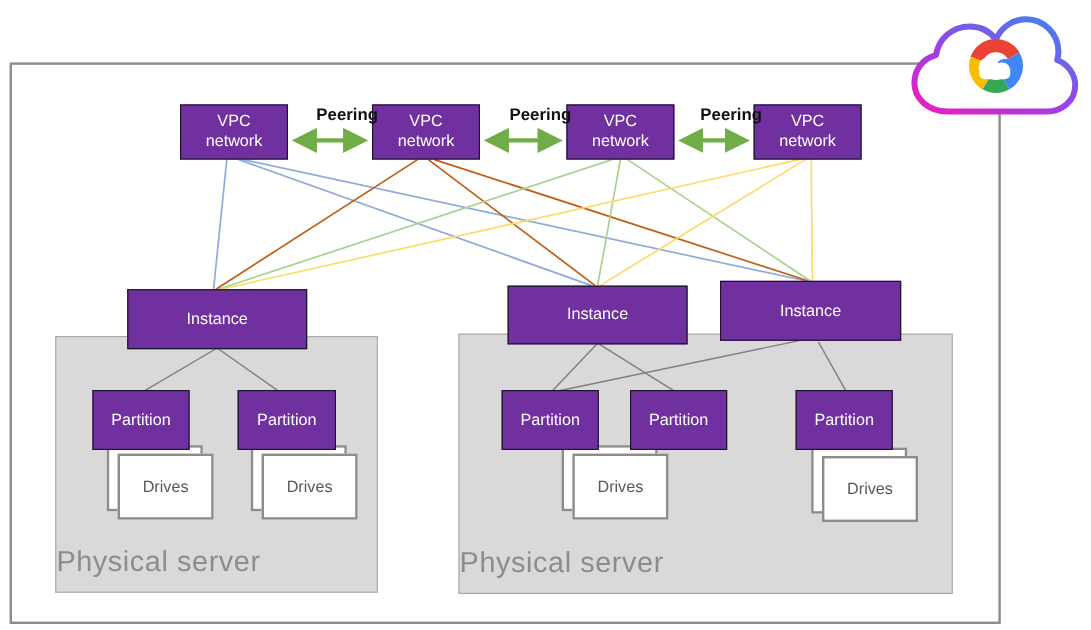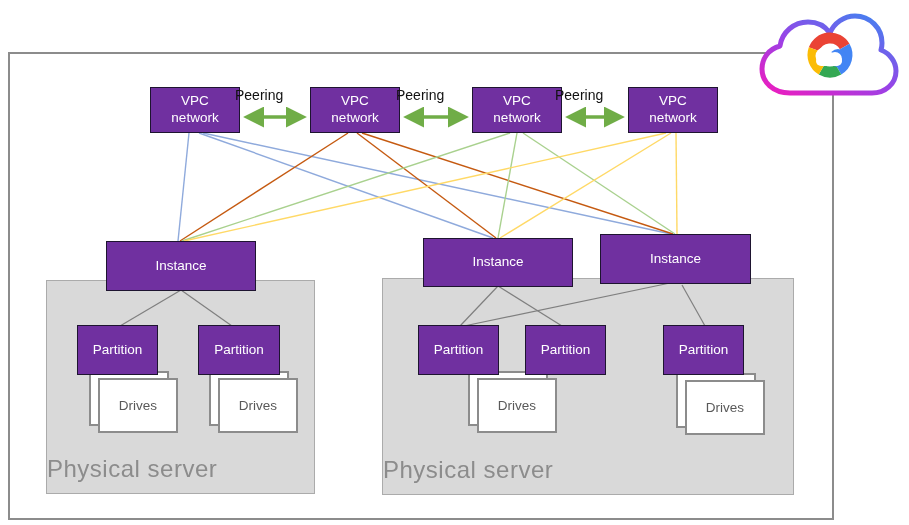--- a/index.html
+++ b/index.html
@@ -27,22 +27,22 @@
   .tree-line{stroke:var(--tree_line,#7f7f7f);stroke-width:1.2;}
   .peer-shaft{stroke:var(--peering_arrow,#70ad47);stroke-width:3.5;}
   .node{
     position:absolute;display:flex;align-items:center;justify-content:center;
     background:var(--node_fill,#7030a0);border:1.7px solid var(--node_border,#1e1430);
     color:var(--node_text,#fff);font-weight:normal;font-size:13.5px;text-align:center;
     z-index:4;box-sizing:border-box;line-height:1.25;
   }
   .vpc{white-space:pre-line;}
   .peer-label{
-    position:absolute;top:87px;width:80px;text-align:left;z-index:4;
-    font-weight:normal;font-size:14px;color:var(--peering_text,#111);
+    position:absolute;top:87px;width:80px;text-align:right;z-index:4;
+    font-weight:bold;font-size:14px;color:var(--peering_text,#111);
   }
   .drives{position:absolute;width:80px;height:40px;z-index:3;}
   .drives-back,.drives-front{
     position:absolute;width:80px;height:55px;background:var(--drives_fill,#fff);
     border:2px solid var(--drives_border,#8c8c8c);box-sizing:border-box;
   }
   .drives-back{left:-9px;top:-7px;}
   .drives-front{
     left:0;top:0;display:flex;align-items:center;justify-content:center;
     font-size:13.5px;color:var(--drives_text,#595959);

